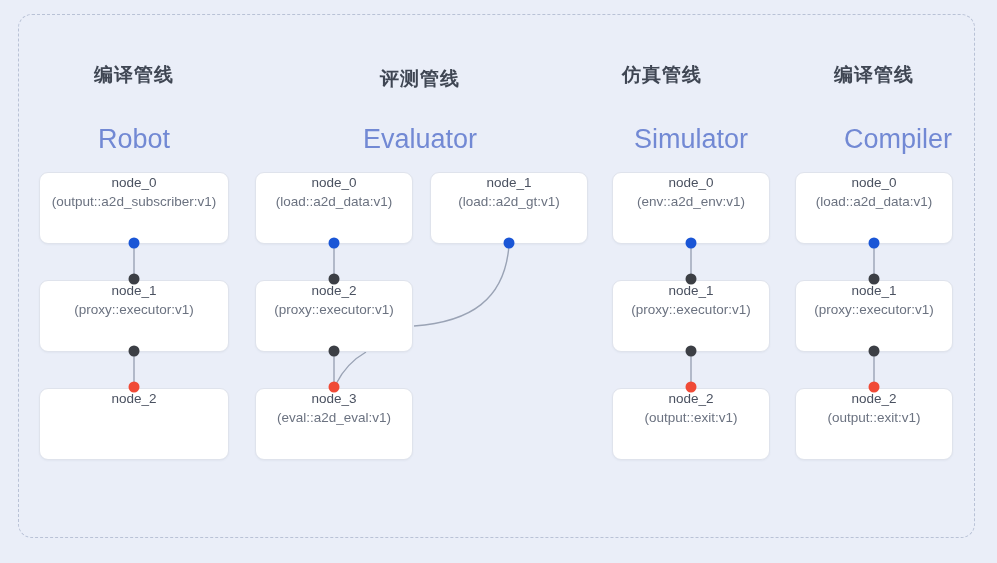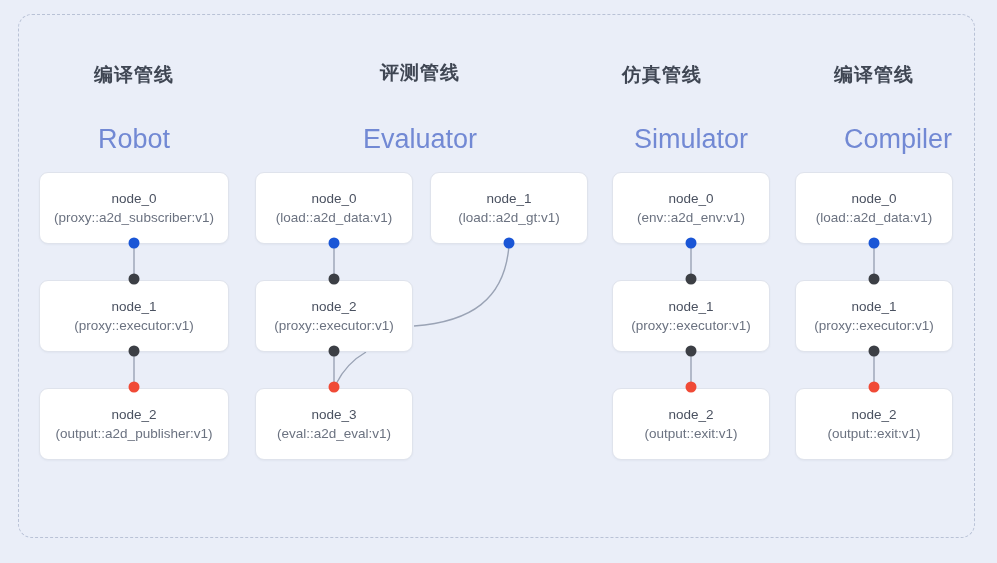--- a/index.html
+++ b/index.html
@@ -57,21 +57,20 @@
   .node {
     position: absolute;
     box-sizing: border-box;
     background: #ffffff;
     border: 1px solid #dfe3ec;
     border-radius: 9px;
     box-shadow: 0 1px 2px rgba(60,70,100,0.05);
     display: flex;
     flex-direction: column;
     align-items: center;
-    justify-content: center;
     width: 190px;
     height: 72px;
   }
   .node-name {
     font-size: 13.5px;
     color: #4a5160;
     line-height: 19px;
   }
   .node-type {
     font-size: 13.5px;
@@ -105,43 +104,42 @@
       <path d="M 366 352 C 352 360 342 372 336 384" fill="none" stroke="#9aa3b5" stroke-width="1.4"></path>
       <line x1="691" y1="243" x2="691" y2="279" stroke="#9aa3b5" stroke-width="1.4"></line>
       <line x1="691" y1="351" x2="691" y2="387" stroke="#9aa3b5" stroke-width="1.4"></line>
       <line x1="874" y1="243" x2="874" y2="279" stroke="#9aa3b5" stroke-width="1.4"></line>
       <line x1="874" y1="351" x2="874" y2="387" stroke="#9aa3b5" stroke-width="1.4"></line>
     </svg>
 
   <div id="titles">
       <div class="col-title" style="left: 24px; top: 62px; width: 220px;">编译管线</div>
       <div class="col-sub" style="left: 24px; top: 124px; width: 220px;">Robot</div>
-      <div class="col-title" style="left: 310px; top: 60px; width: 220px;">评测管线</div>
+      <div class="col-title" style="left: 310px; top: 66px; width: 220px;">评测管线</div>
       <div class="col-sub" style="left: 310px; top: 124px; width: 220px;">Evaluator</div>
       <div class="col-title" style="left: 552px; top: 62px; width: 220px;">仿真管线</div>
       <div class="col-sub" style="left: 581px; top: 124px; width: 220px;">Simulator</div>
       <div class="col-title" style="left: 764px; top: 62px; width: 220px;">编译管线</div>
       <div class="col-sub" style="left: 788px; top: 124px; width: 220px;">Compiler</div>
     </div>
 
   <div id="nodes">
       <div class="node" style="left: 39px; top: 172px; width: 190px; height: 72px;">
         <div class="node-name">node_0</div>
-        <div class="node-type">(proxy::a2d_subscriber:v1)</div>
+        <div class="node-type">(output::a2d_subscriber:v1)</div>
       </div>
       <div class="dot blue" style="left: 134px; top: 243px;"></div>
       <div class="node" style="left: 39px; top: 280px; width: 190px; height: 72px;">
         <div class="node-name">node_1</div>
         <div class="node-type">(proxy::executor:v1)</div>
       </div>
       <div class="dot black" style="left: 134px; top: 279px;"></div>
       <div class="dot black" style="left: 134px; top: 351px;"></div>
       <div class="node" style="left: 39px; top: 388px; width: 190px; height: 72px;">
         <div class="node-name">node_2</div>
-        <div class="node-type">(output::a2d_publisher:v1)</div>
       </div>
       <div class="dot red" style="left: 134px; top: 387px;"></div>
       <div class="node" style="left: 255px; top: 172px; width: 158px; height: 72px;">
         <div class="node-name">node_0</div>
         <div class="node-type">(load::a2d_data:v1)</div>
       </div>
       <div class="dot blue" style="left: 334px; top: 243px;"></div>
       <div class="node" style="left: 430px; top: 172px; width: 158px; height: 72px;">
         <div class="node-name">node_1</div>
         <div class="node-type">(load::a2d_gt:v1)</div>

